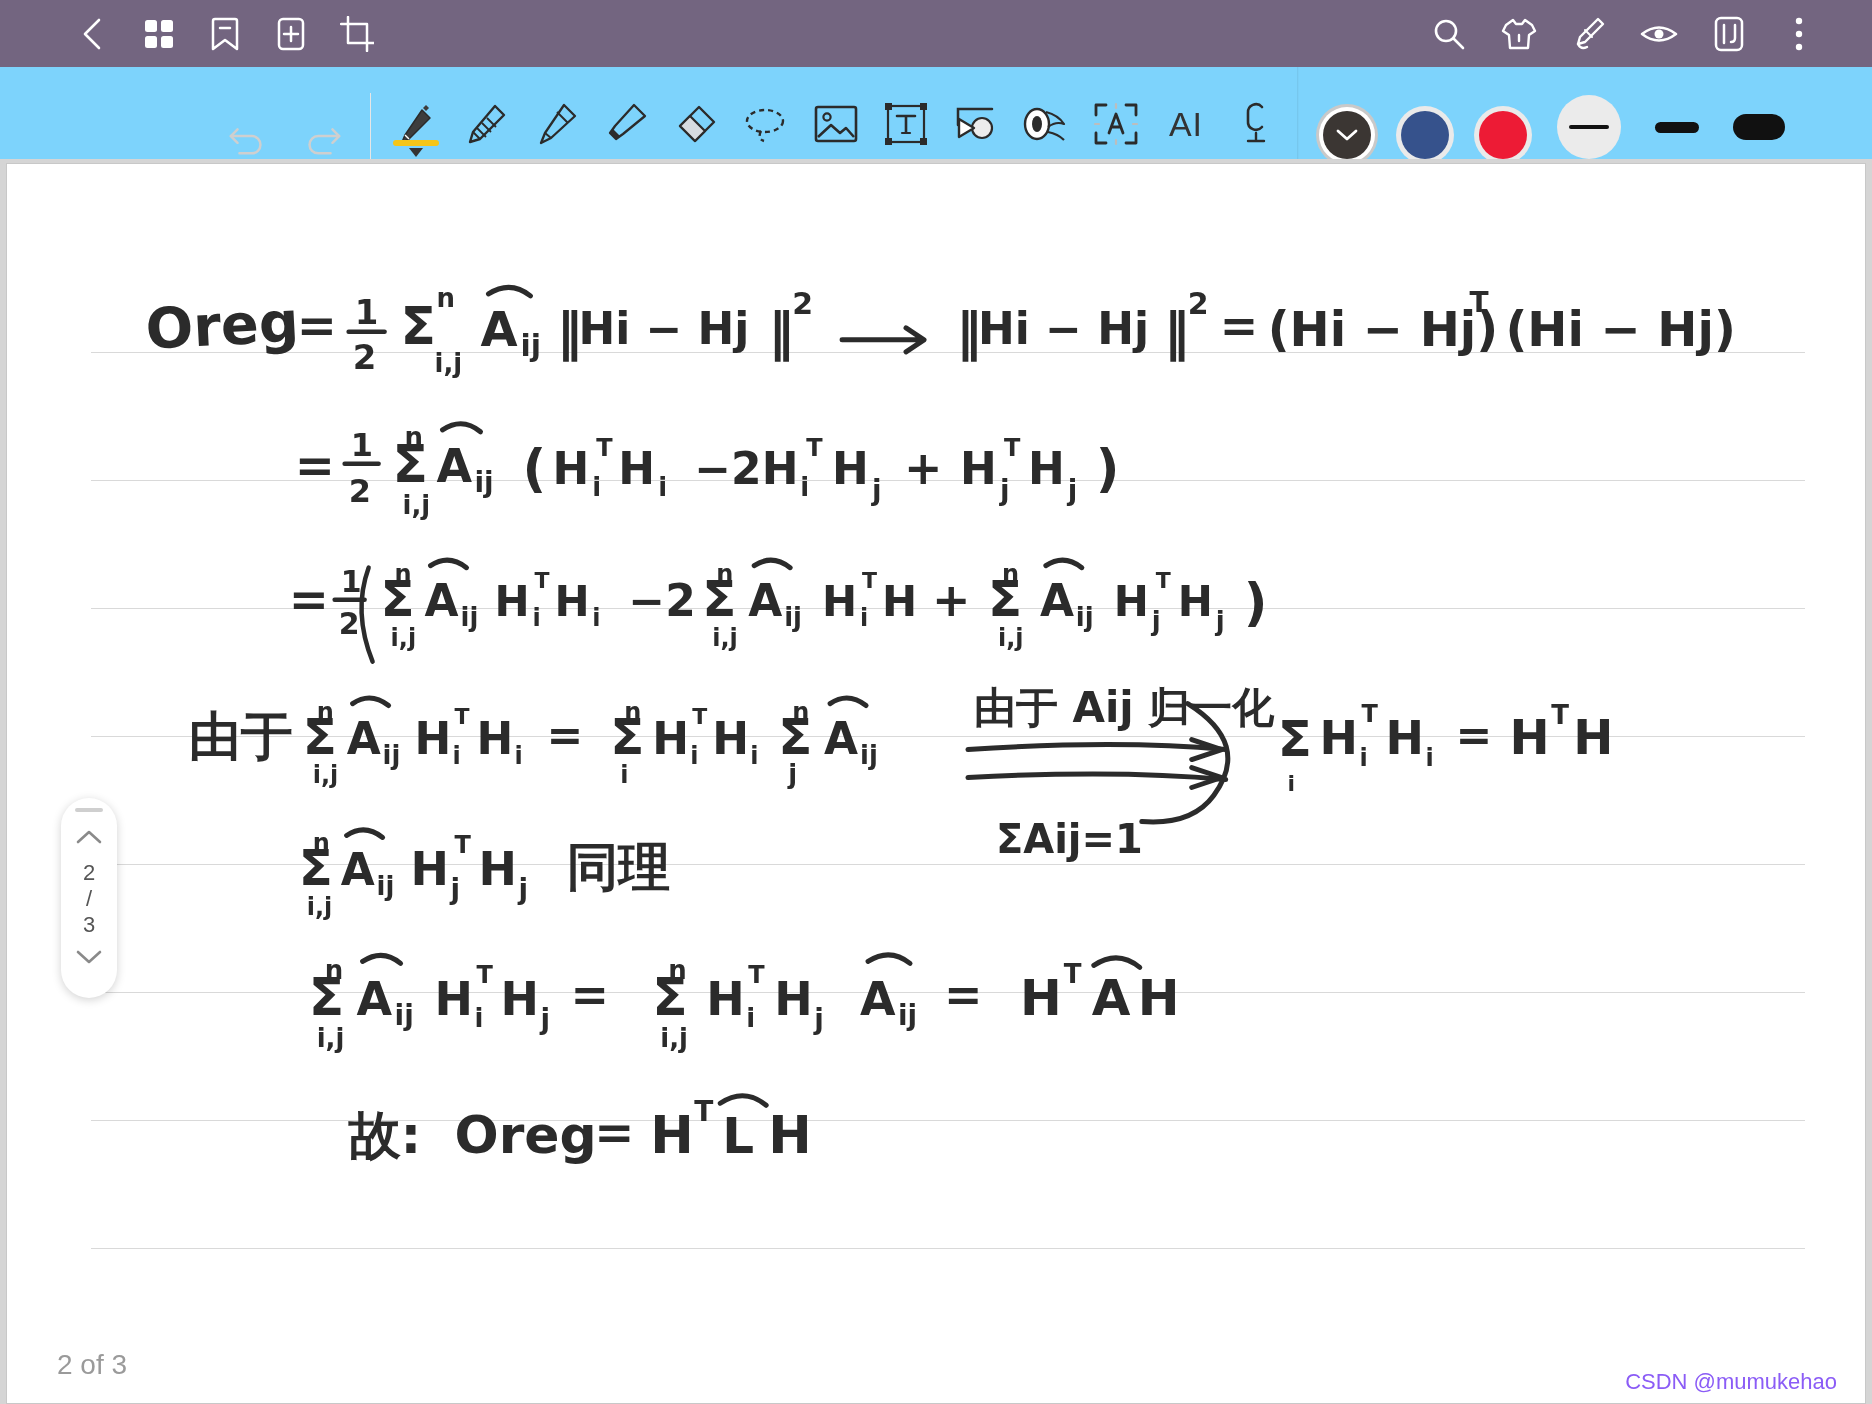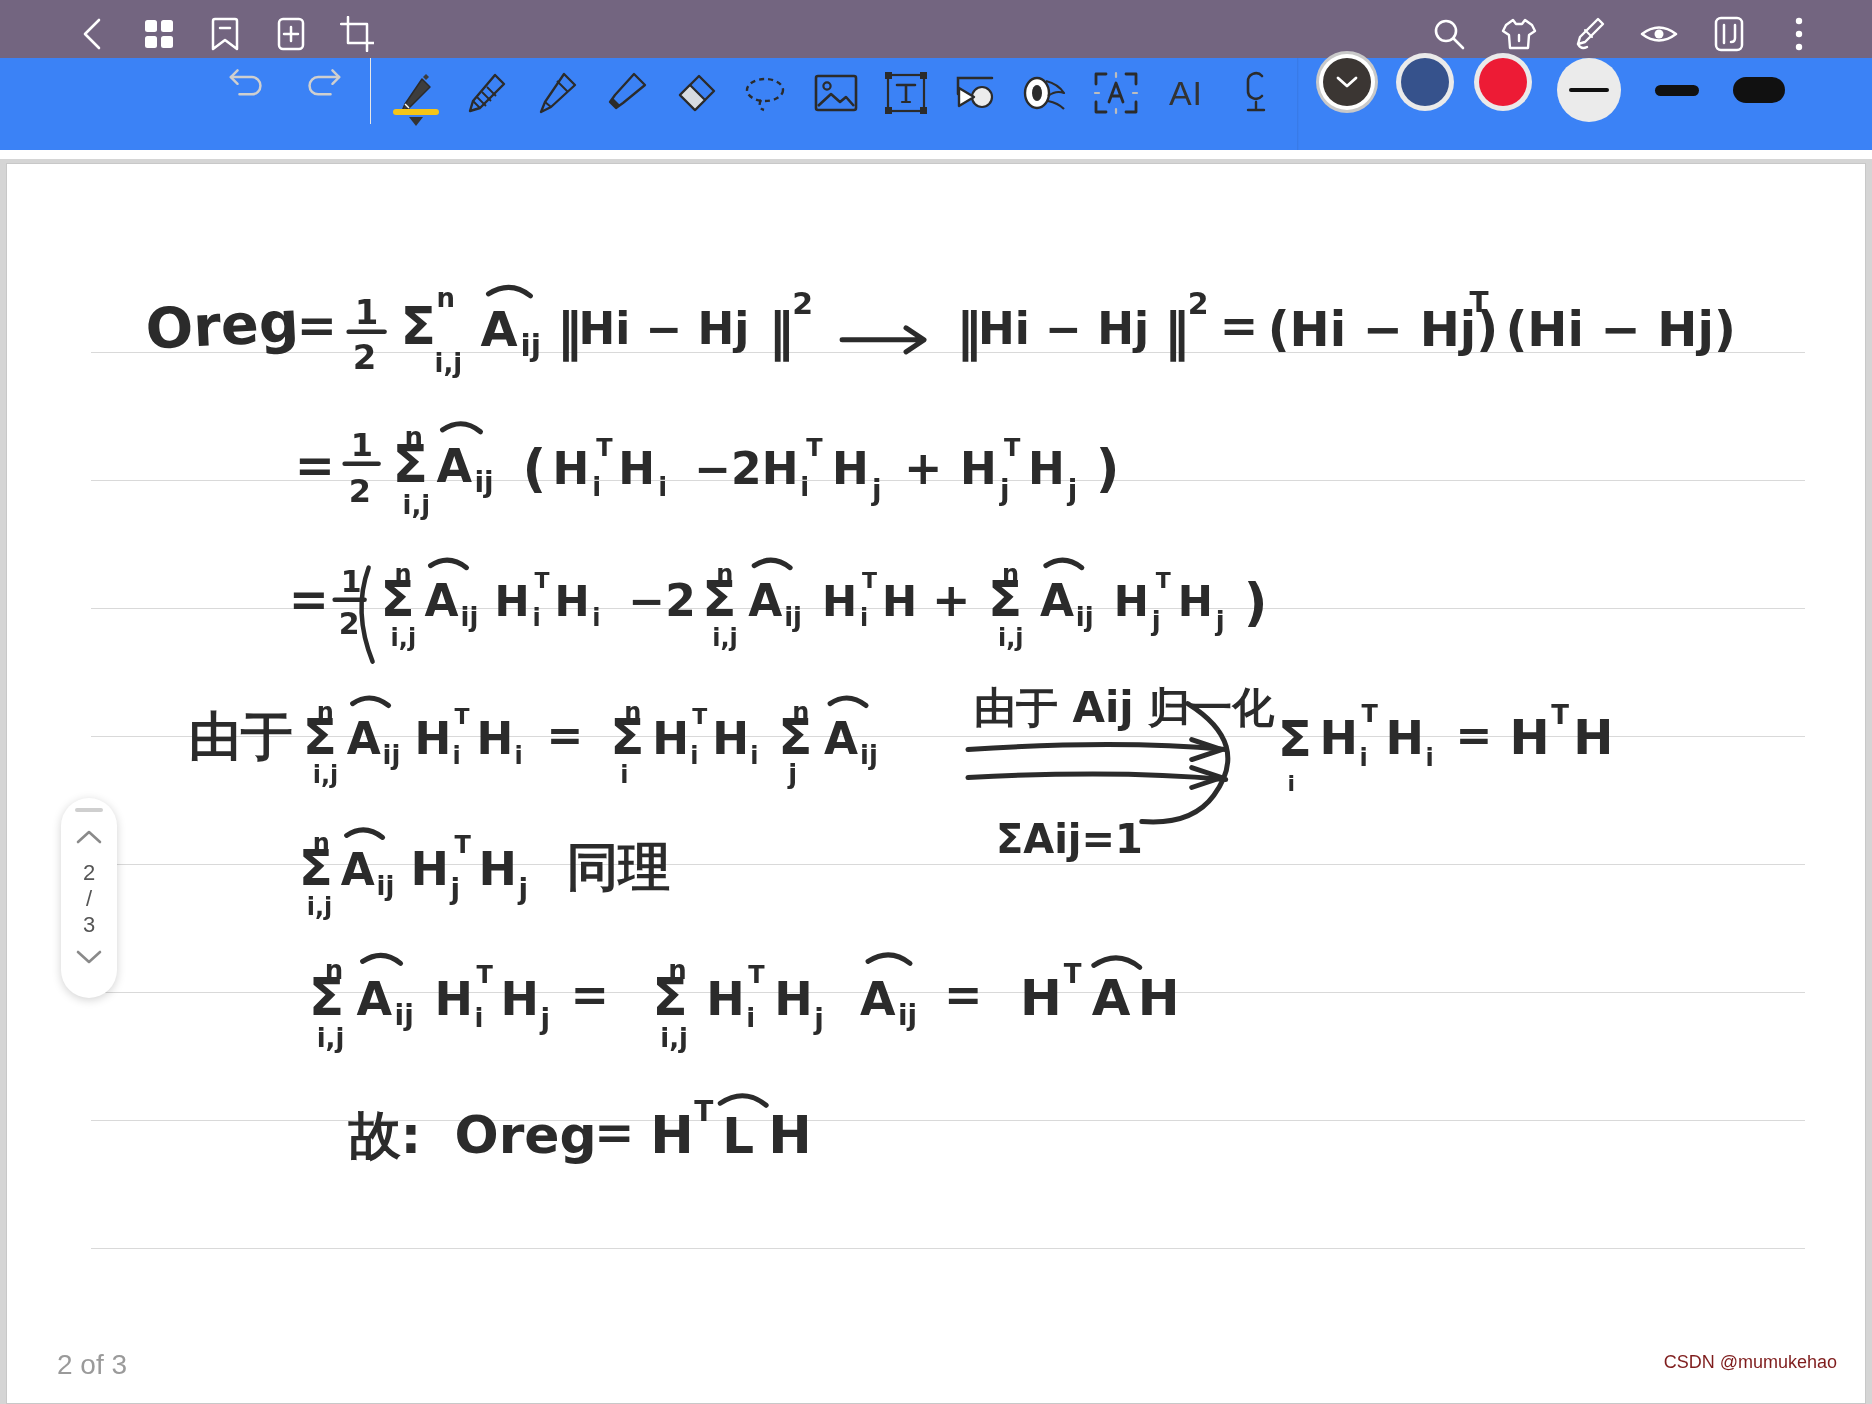--- a/index.html
+++ b/index.html
@@ -22,24 +22,24 @@
   .topbar-right { display: flex; align-items: center; gap: 28px; margin-left: auto; margin-right: 52px; }
   .tb-icon {
     width: 42px; height: 42px;
     display: flex; align-items: center; justify-content: center;
     cursor: pointer;
   }
   .tb-icon svg { display: block; }
 
   
   .toolbar {
-    position: absolute; top: 58px; left: 0;
+    position: absolute; top: 67px; left: 0;
     width: 1872px; height: 92px;
-    background: #3b82f6;
-    display: flex; align-items: flex-start;
+    background: #7dd3fc;
+    display: flex; align-items: flex-end;
   }
   .history-group { display: flex; align-items: center; gap: 30px; margin-left: 228px; }
   .tb-sep {
     width: 1px; height: 66px; background: #e6e6e6; margin-left: 28px; margin-right: 8px;
   }
   .tools-group { display: flex; align-items: center; gap: 8px; margin-left: 6px; }
   .tool {
     position: relative;
     width: 62px; height: 70px;
     display: flex; align-items: center; justify-content: center;
@@ -123,22 +123,22 @@
   }
 
   
   .footer-label {
     position: absolute; left: 50px; bottom: 22px;
     font-size: 28px; color: #9a9a9a;
     font-family: "Liberation Sans", sans-serif;
     margin-top: 36px;
   }
   .watermark {
-    position: absolute; right: 28px; bottom: 30px;
-    font-size: 18px; color: #7f1d1d;
+    position: absolute; right: 28px; bottom: 8px;
+    font-size: 22px; color: #8b5cf6;
     font-family: "Liberation Sans", sans-serif;
   }
 </style>
 </head>
 <body>
 
 <div id="app">
 
   <div class="topbar">
     <div class="topbar-left">

